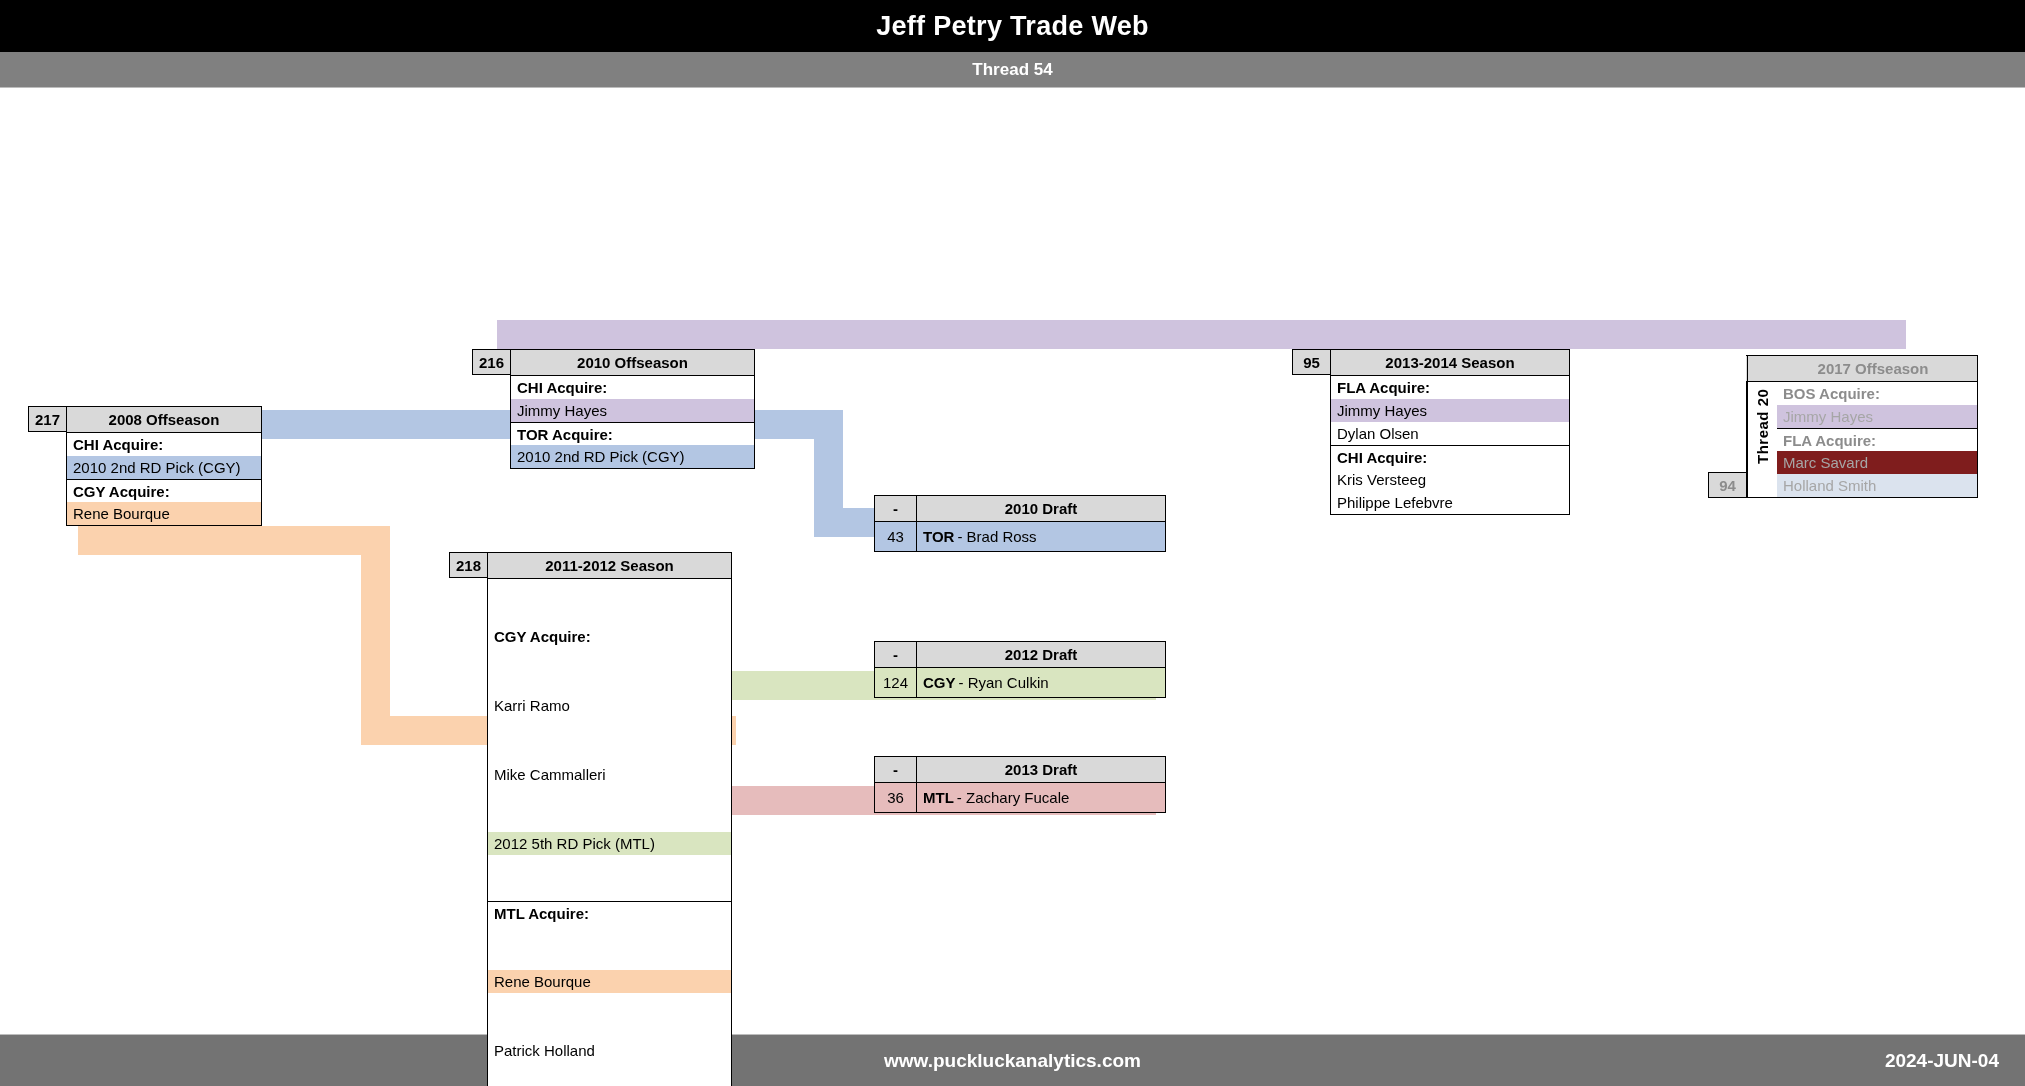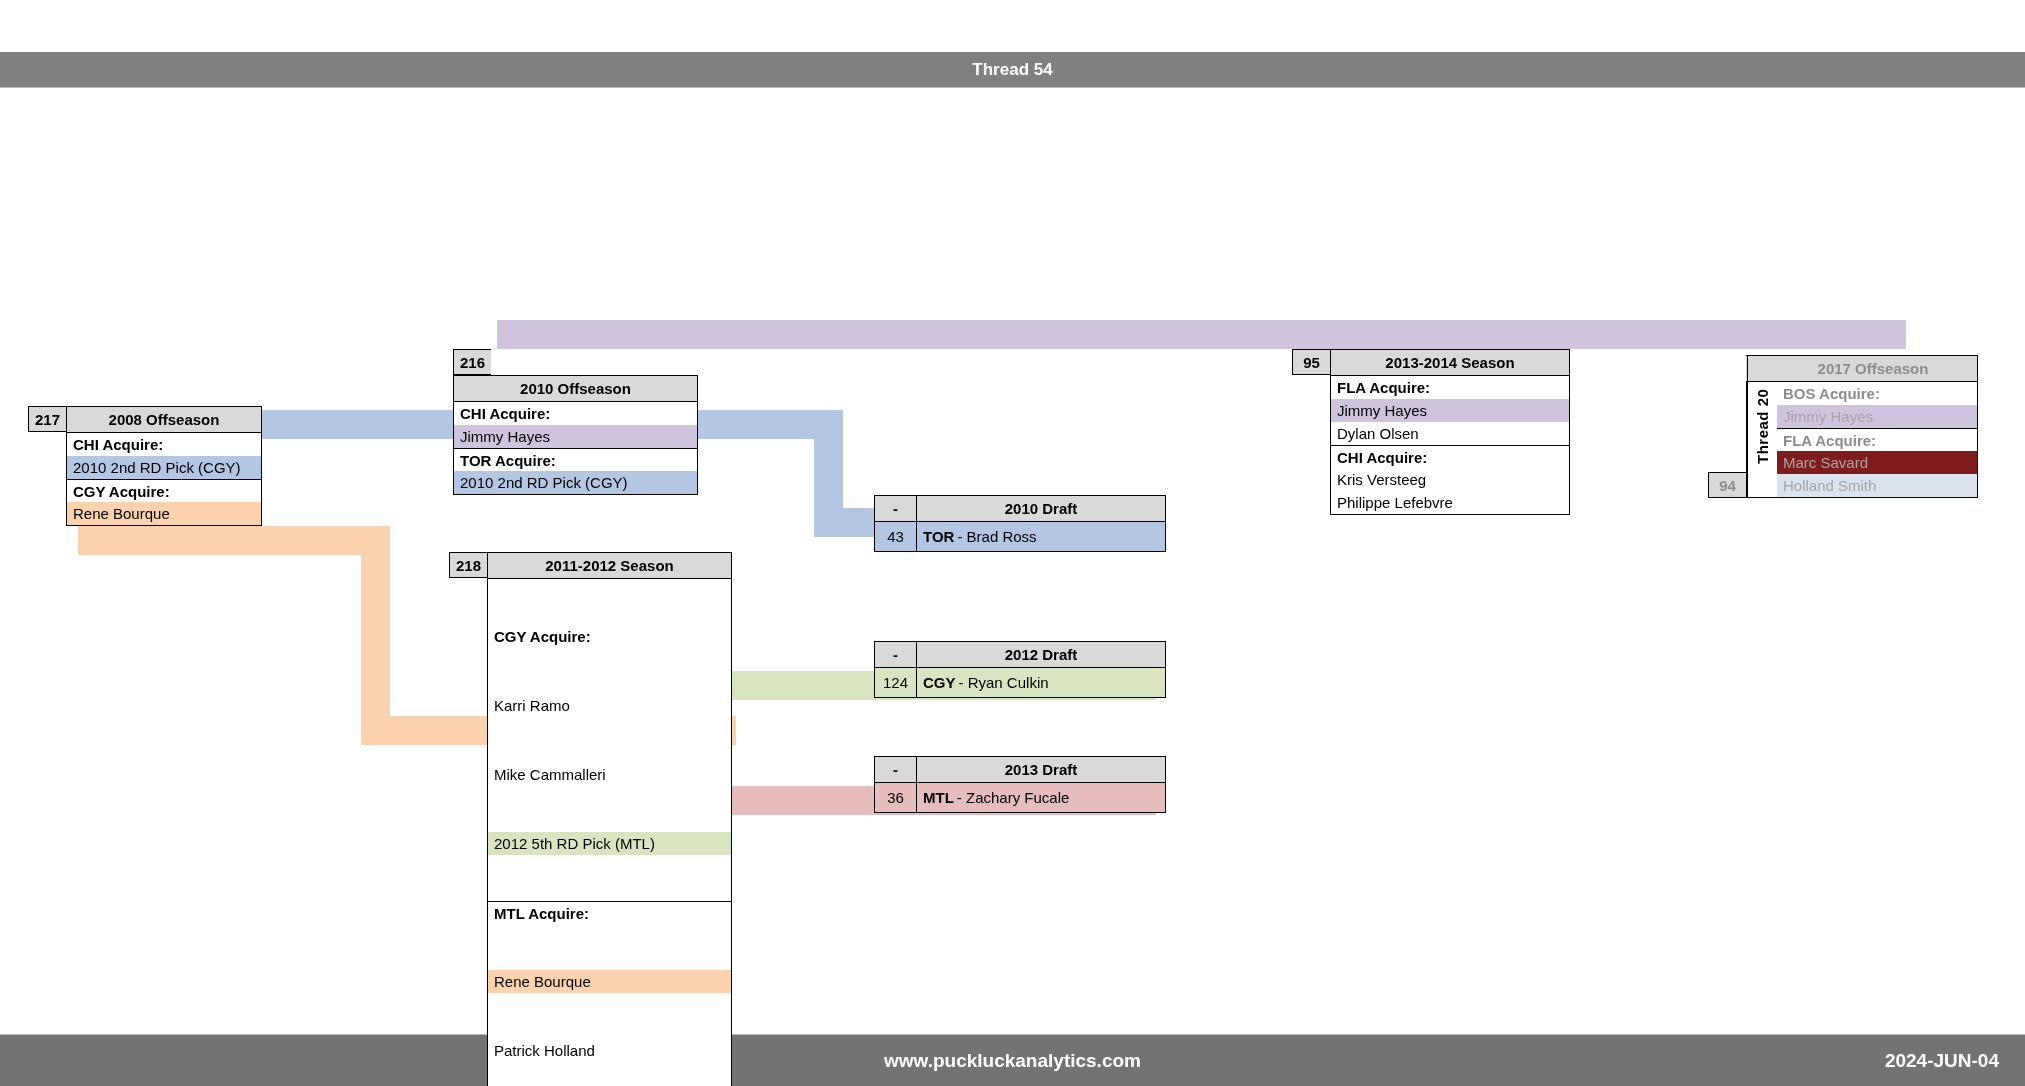--- a/index.html
+++ b/index.html
@@ -233,20 +233,21 @@
     right: 26px; top: 0; height: 100%;
     display: flex; align-items: center;
     color: #ffffff; font-size: 19px; font-weight: bold;
   }
 </style>
 </head>
 <body>
 
 <div id="page">
 
+  <div class="title-bar">Jeff Petry Trade Web</div>
   <div class="subtitle-bar">Thread 54</div>
 
   <div id="canvas">
 
     <div class="ribbon" style="left:497px; top:232px; width:1409px; height:29px; background:#cfc3de;"></div>
 
     <div class="ribbon" style="left:78px; top:322px; width:765px; height:29px; background:#b3c6e3;"></div>
     <div class="ribbon" style="left:814px; top:322px; width:29px; height:127px; background:#b3c6e3;"></div>
     <div class="ribbon" style="left:814px; top:420px; width:131px; height:29px; background:#b3c6e3;"></div>
 
@@ -265,21 +266,21 @@
       </div>
       <div class="node-body" style="width:196px;">
         <div class="node-title">2008 Offseason</div>
         <div class="row hdr first">CHI Acquire:</div>
         <div class="row" style="background:#b3c6e3;">2010 2nd RD Pick (CGY)</div>
         <div class="row hdr">CGY Acquire:</div>
         <div class="row" style="background:#fbd2ae;">Rene Bourque</div>
       </div>
     </div>
 
-    <div class="node" style="left:453px; top:261px;flex-direction:column;">
+    <div class="node" style="left:472px; top:261px;">
       <div class="node-idcol">
         <div class="node-id">216</div>
         <div class="spacer"></div>
       </div>
       <div class="node-body" style="width:245px;">
         <div class="node-title">2010 Offseason</div>
         <div class="row hdr first">CHI Acquire:</div>
         <div class="row" style="background:#cfc3de;">Jimmy Hayes</div>
         <div class="row hdr">TOR Acquire:</div>
         <div class="row" style="background:#b3c6e3;">2010 2nd RD Pick (CGY)</div>

